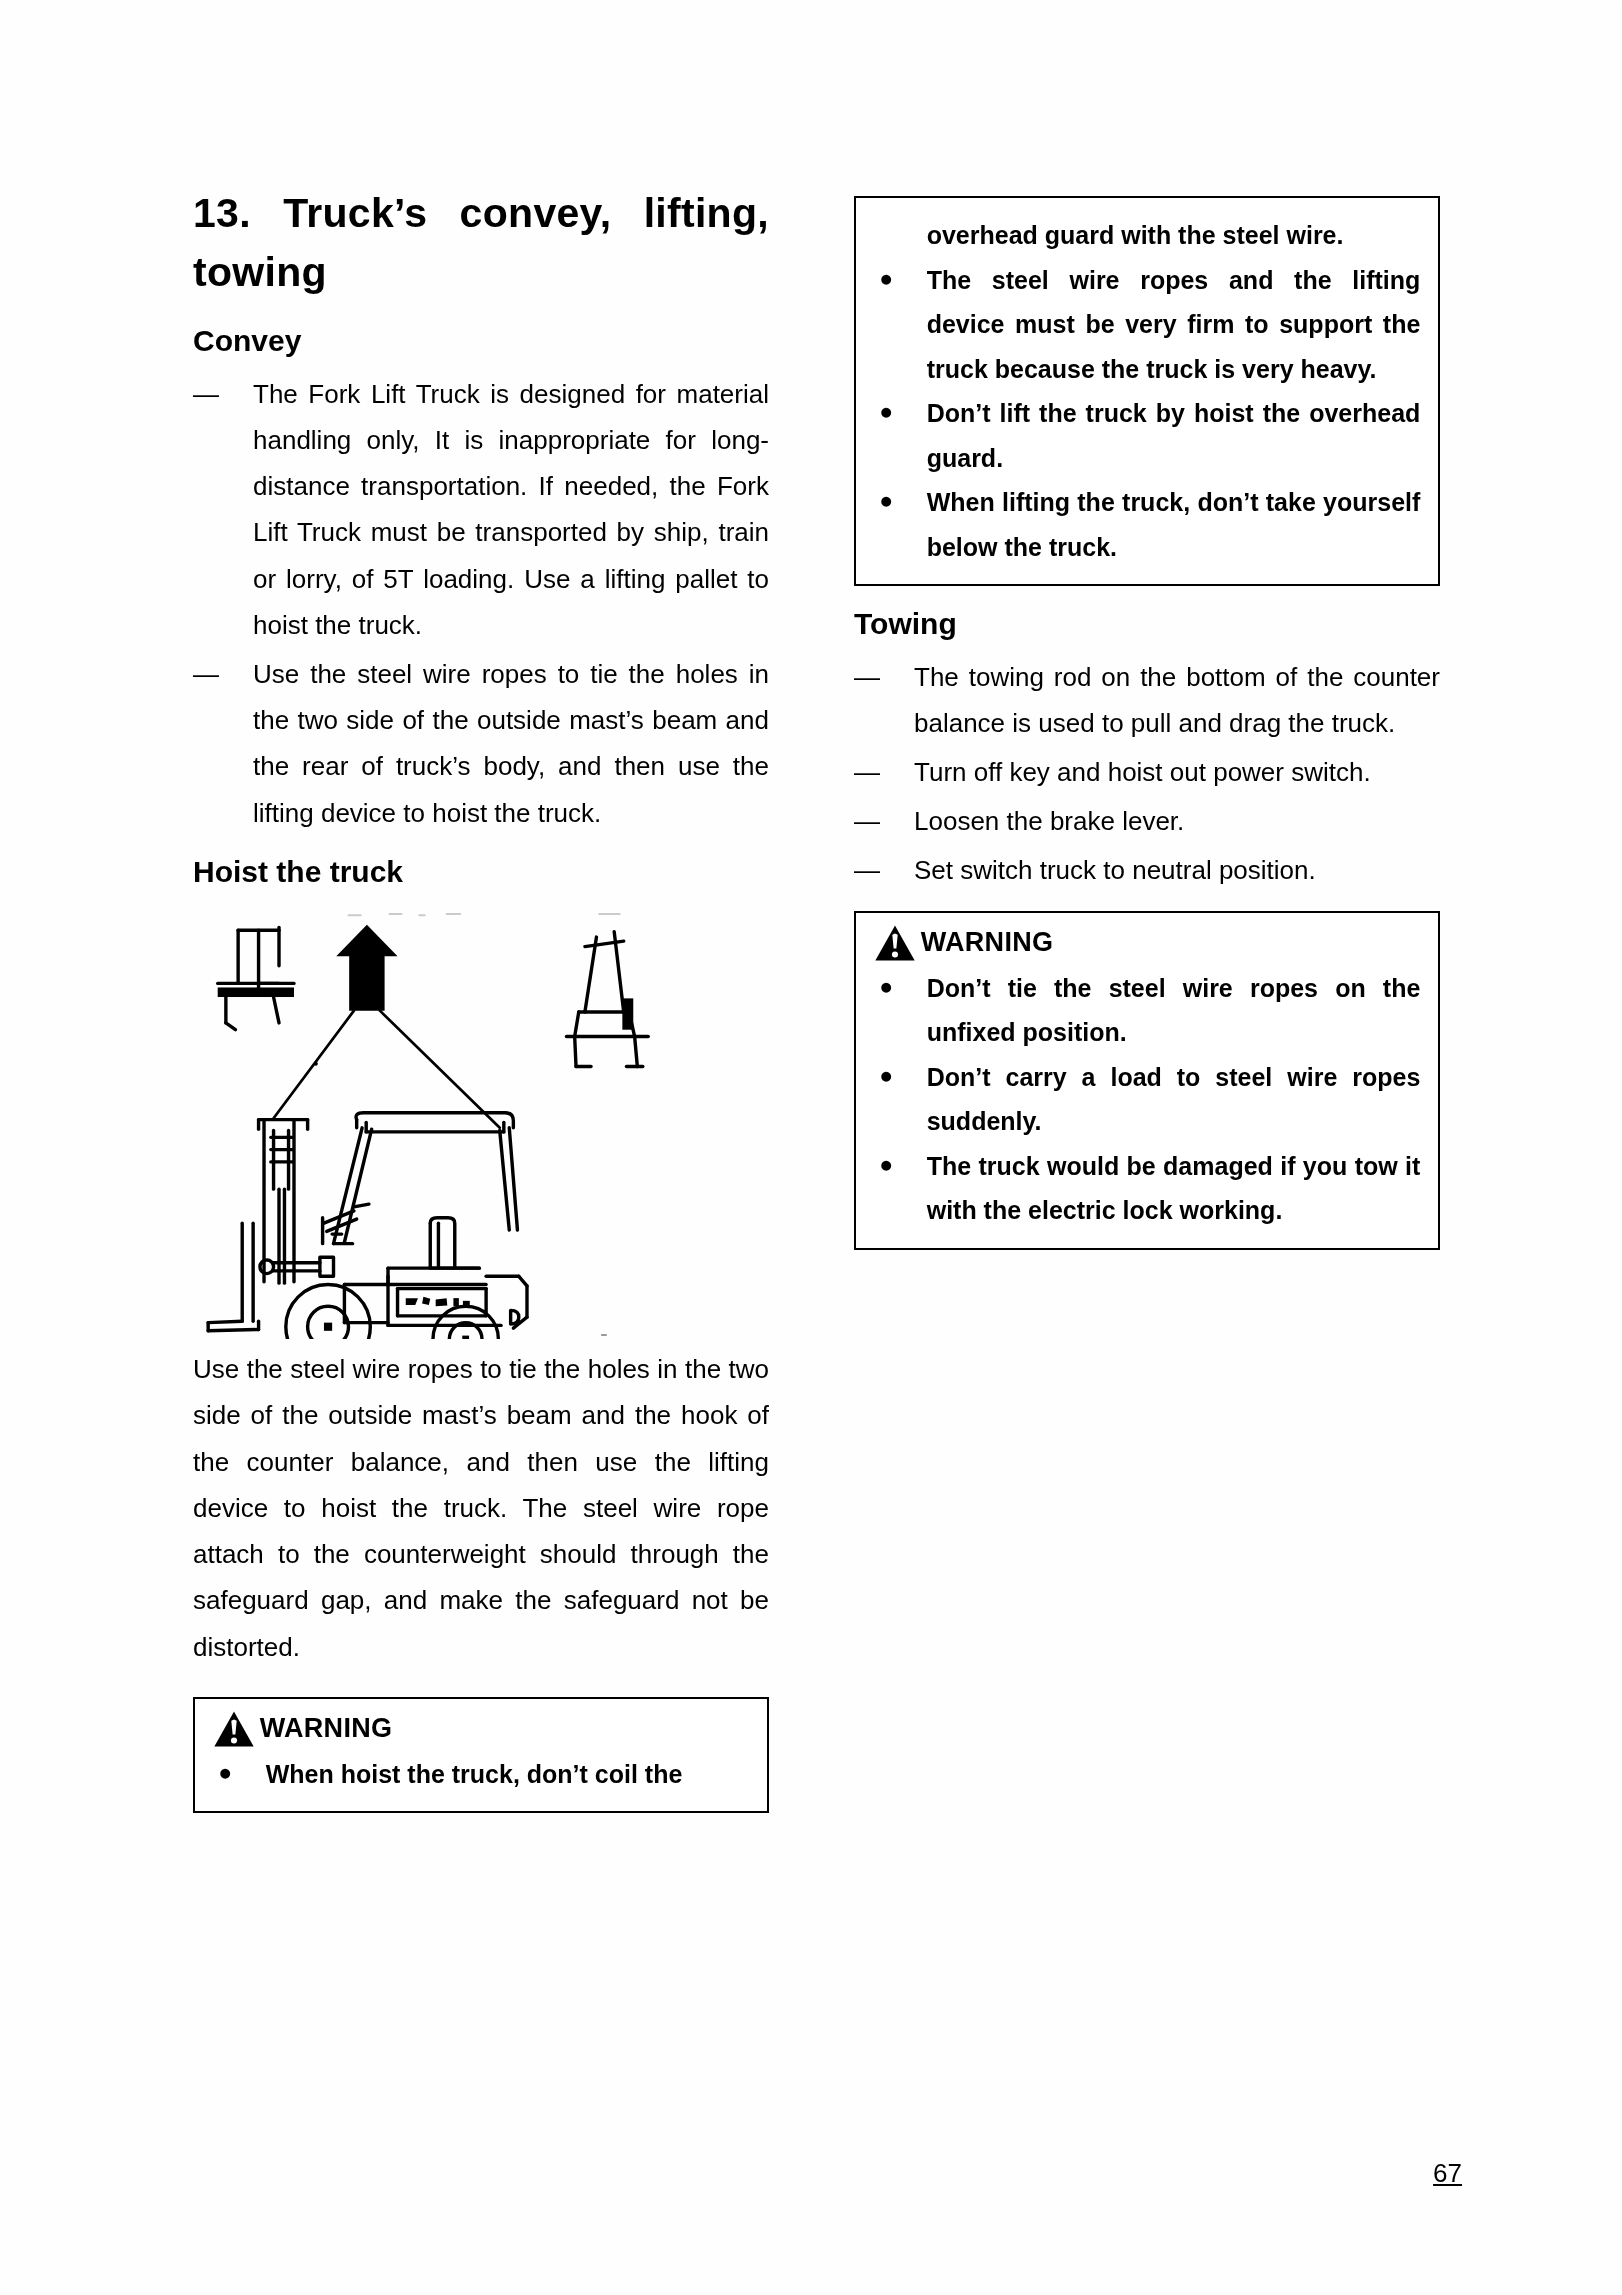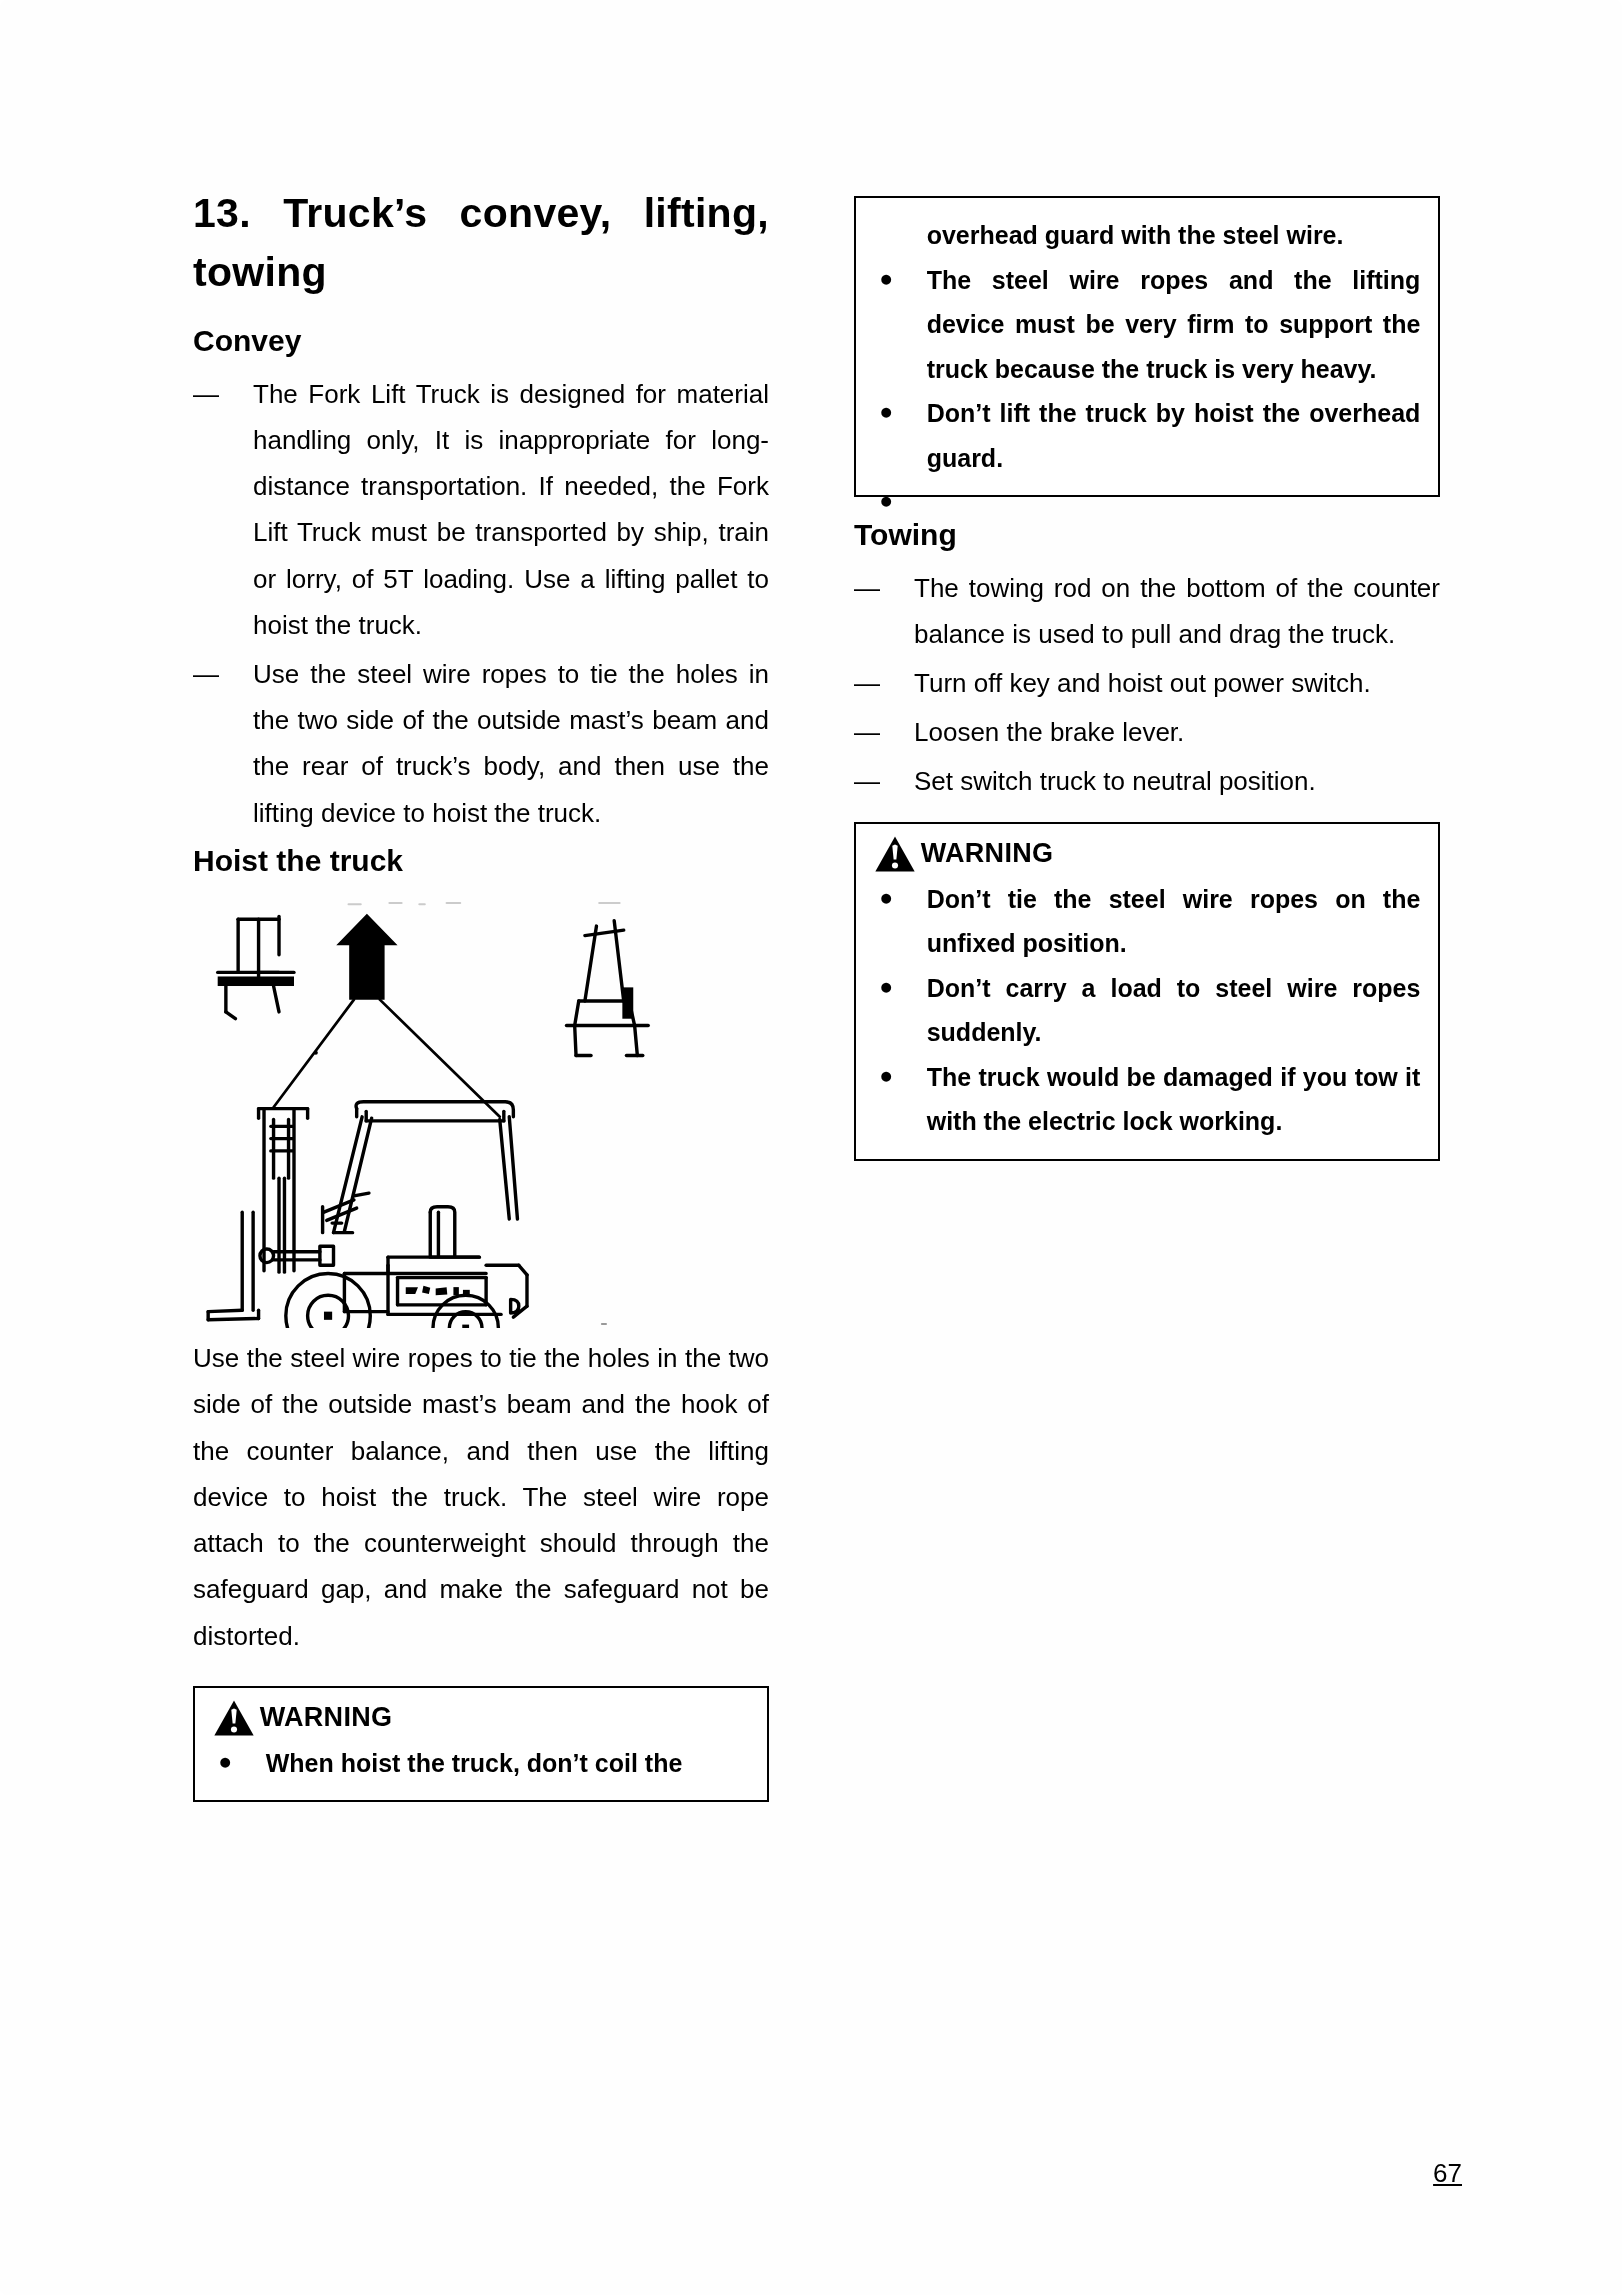--- a/index.html
+++ b/index.html
@@ -50,21 +50,21 @@
     display: block;
     text-align: left;
     text-align-last: left;
   }
   .h-sub {
     font-size: 30px;
     font-weight: bold;
     margin: 17.7px 0 11px 0;
     line-height: 1.3;
   }
-  .h-sub.tight-top { margin-top: 5px; }
+  .h-sub.tight-top { margin-top: 16px; }
 
   
   .body-p {
     font-size: 26px;
     line-height: 1.78;
     text-align: justify;
     margin: 0;
   }
   .dash-item {
     position: relative;
@@ -354,20 +354,21 @@
       <p class="warn-item">
         <span class="bullet">●</span>
         <span>The steel wire ropes and the lifting device must be very firm to support the truck because the truck is very heavy.</span>
       </p>
       <p class="warn-item">
         <span class="bullet">●</span>
         <span>Don’t lift the truck by hoist the overhead guard.</span>
       </p>
       <p class="warn-item">
         <span class="bullet">●</span>
+        <span>When lifting the truck, don’t take yourself below the truck.</span>
       </p>
     </div>
 
     <h2 class="h-sub">Towing</h2>
 
     <p class="dash-item">
       <span class="dash">—</span>
       <span>The towing rod on the bottom of the counter balance is used to pull and drag the truck.</span>
     </p>
     <p class="dash-item nowrap">

